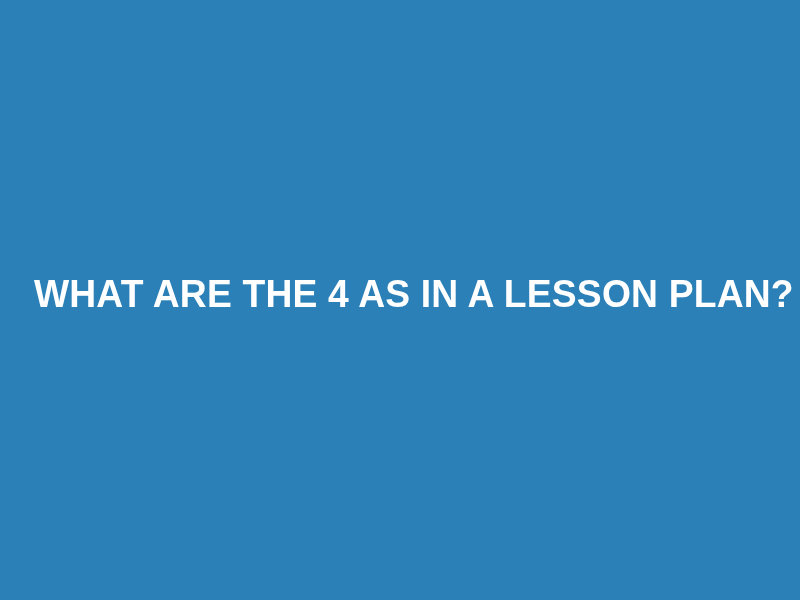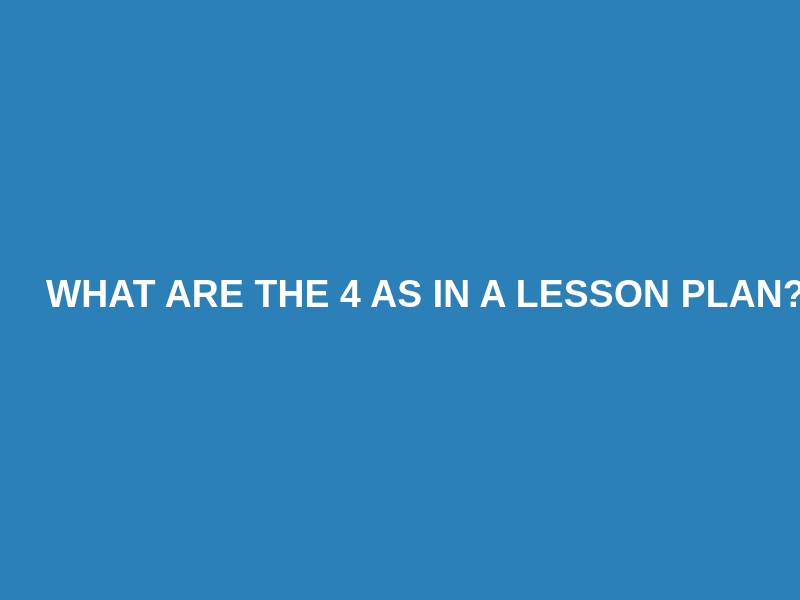--- a/index.html
+++ b/index.html
@@ -24,21 +24,21 @@
     align-items: center;
     justify-content: center;
     box-sizing: border-box;
   }
 
   #headline-wrap {
     width: 100%;
     text-align: right;
     
     margin-top: -12px;
-    padding: 0 28px;
+    padding: 0 16px;
     box-sizing: border-box;
   }
 
   #headline {
     display: inline-block;
     margin: 0;
     color: #FFFFFF;
     font-family: "Liberation Sans", sans-serif;
     font-weight: 700;
     font-size: 39px;

